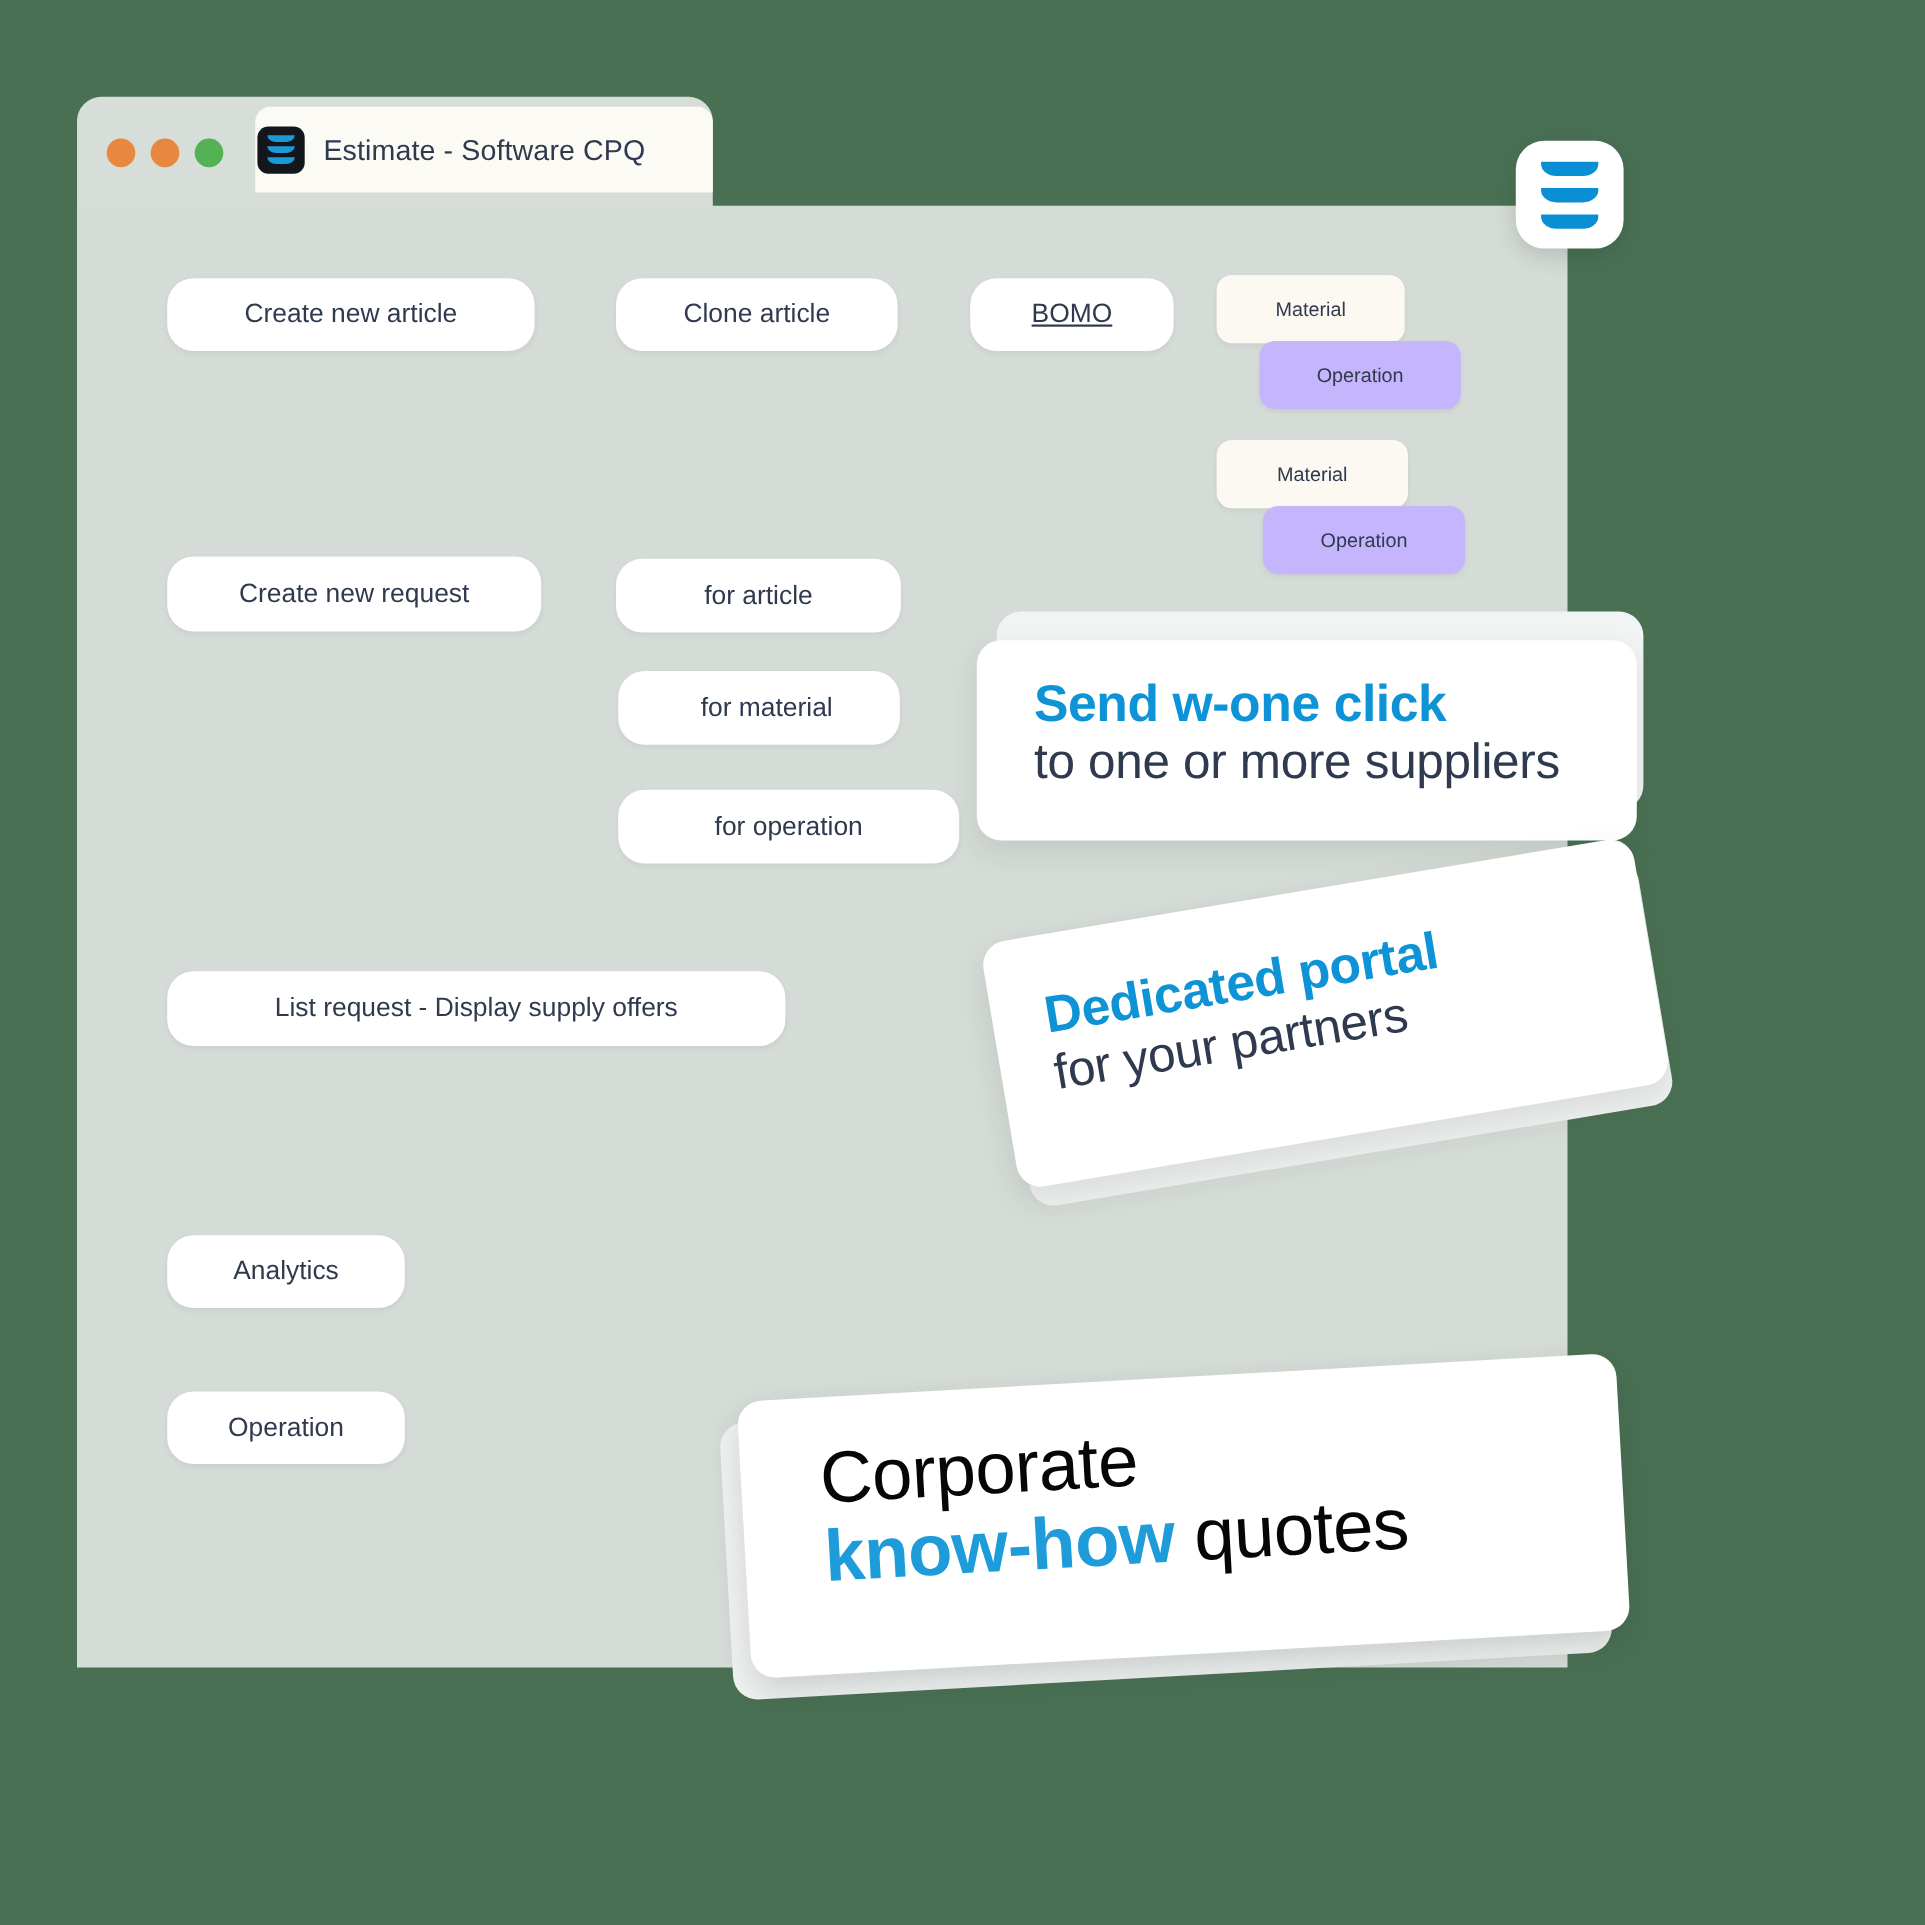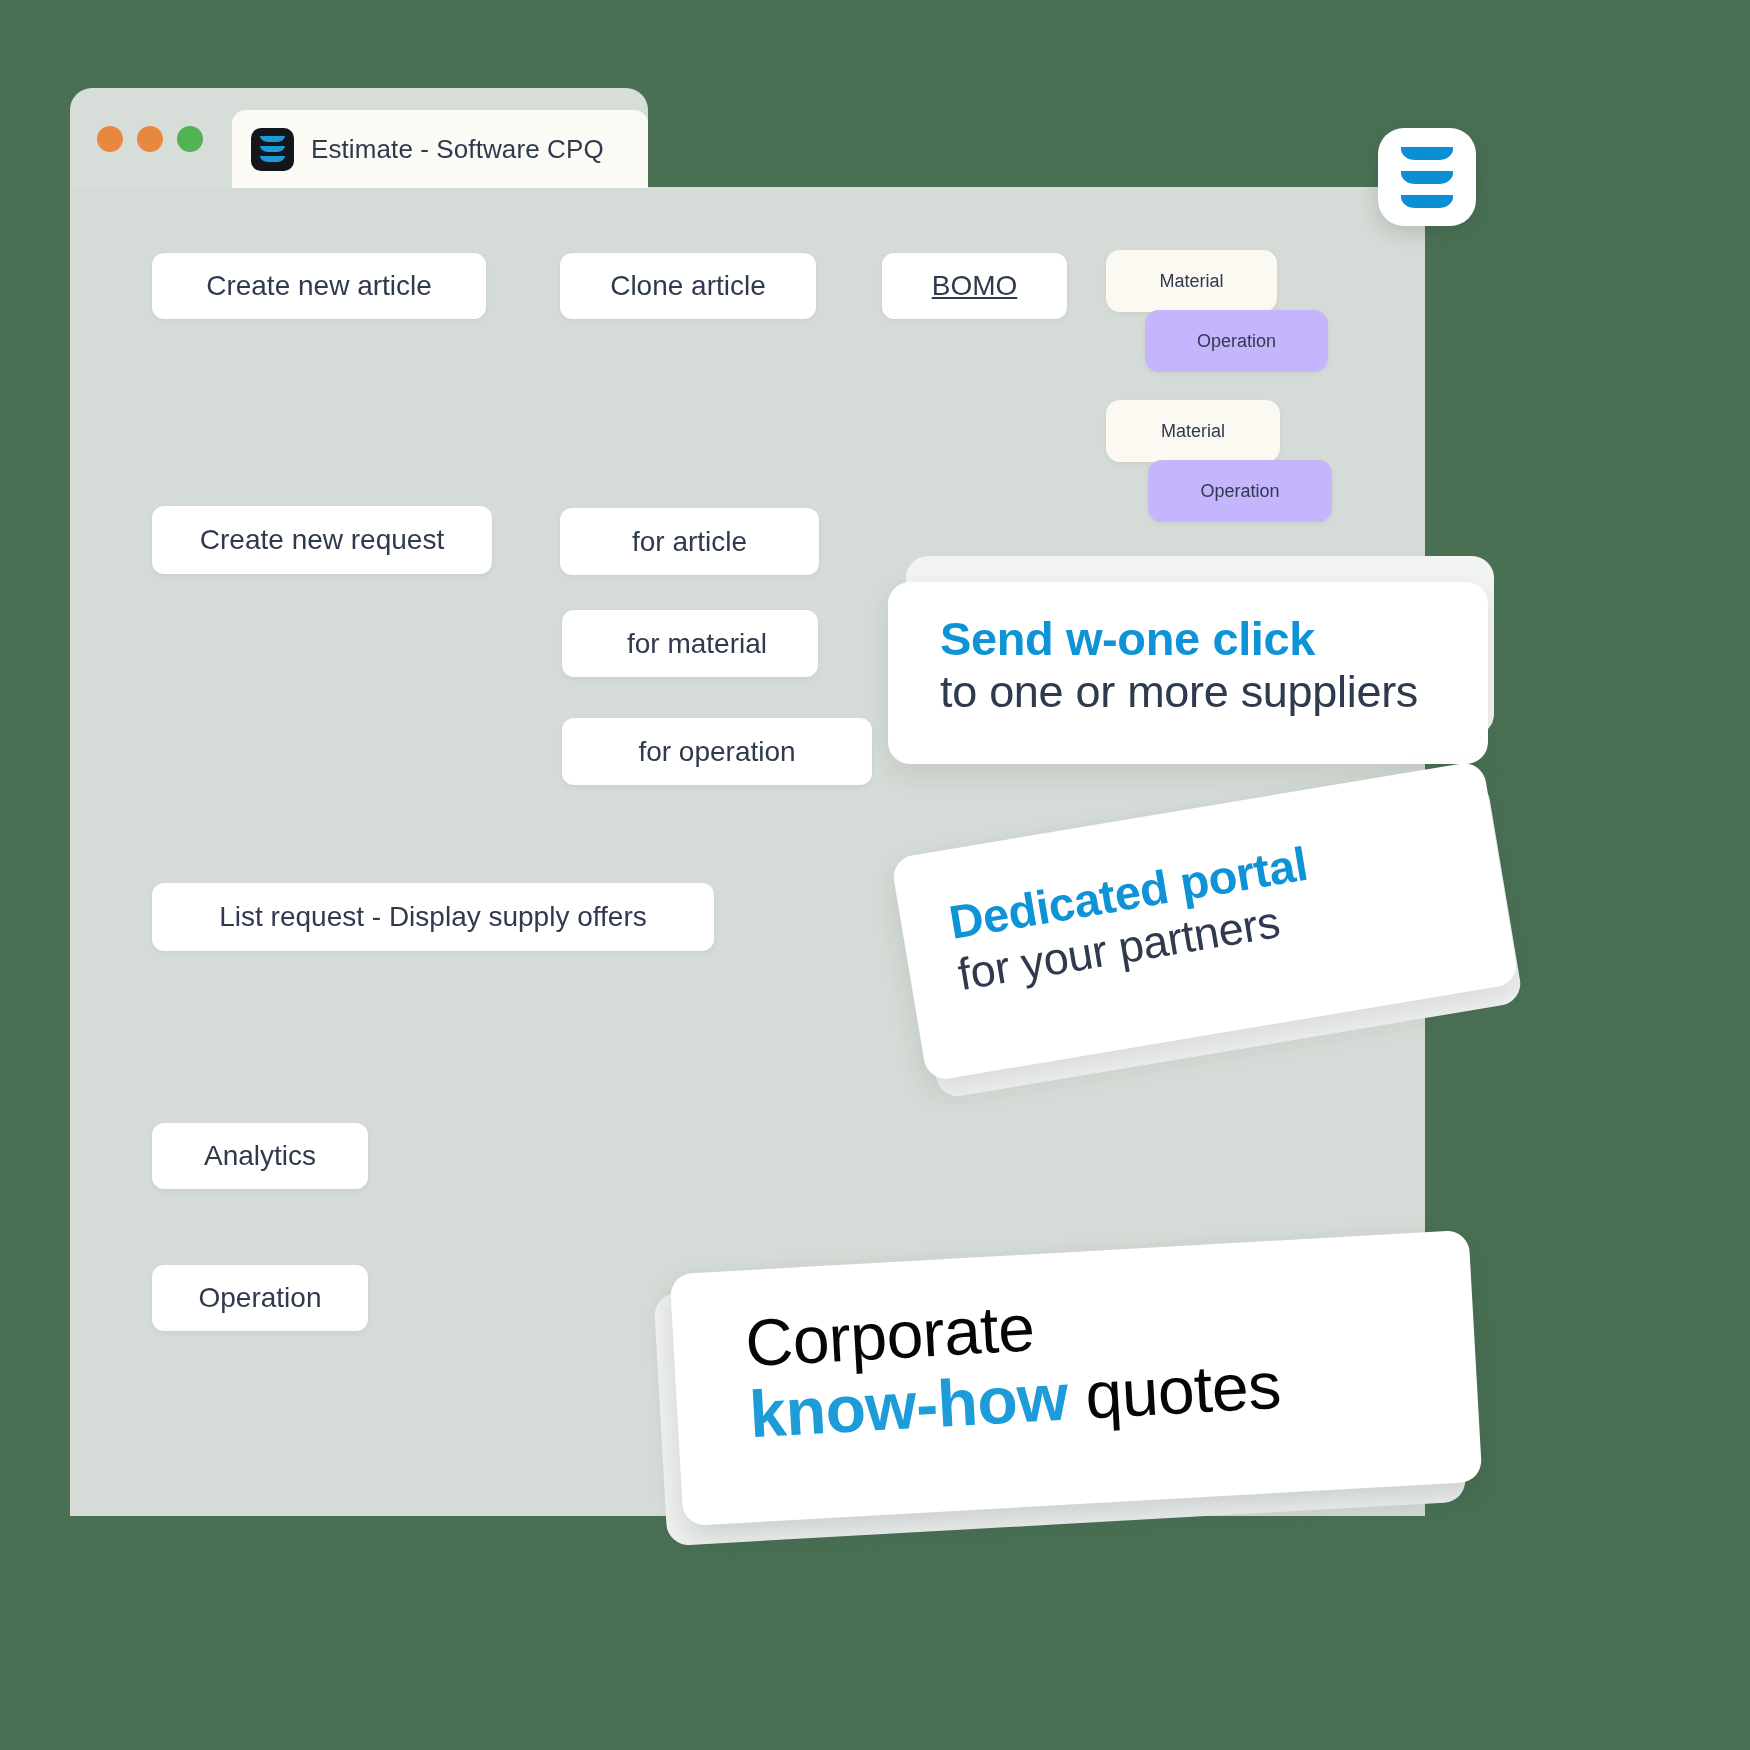--- a/index.html
+++ b/index.html
@@ -31,27 +31,27 @@
     left: 27px; top: 38px;
     display: flex; gap: 14px;
   }
   .tl-dot { width: 26px; height: 26px; border-radius: 50%; }
   .tl-red   { background: #e8873e; }
   .tl-amber { background: #e8873e; }
   .tl-green { background: #52b254; }
 
   #browser-tab {
     position: absolute;
-    left: 162px; top: 22px;
+    left: 162px; top: 9px;
     width: 416px; height: 78px;
     background: #fbfaf5;
     border-radius: 14px 14px 0 0;
     display: flex;
     align-items: center;
-    padding-left: 19px;
+    padding-left: 2px;
     z-index: 4;
   }
   #tab-favicon {
     width: 43px; height: 43px;
     background: #13171c;
     border-radius: 10px;
     display: flex;
     flex-direction: column;
     align-items: center;
     justify-content: center;
@@ -101,26 +101,26 @@
     display: block;
     width: 52px; height: 13px;
     background: #0b8fd4;
     border-radius: 0 0 14px 14px / 0 0 11px 11px;
   }
 
   
   .pill {
     position: absolute;
     background: #ffffff;
-    border-radius: 12px;
+    border-radius: 24px;
     display: flex;
     align-items: center;
     justify-content: center;
     color: #2f3a4f;
-    font-size: 28px;
+    font-size: 24px;
     white-space: nowrap;
     padding: 0 26px;
     box-shadow: 0 2px 5px rgba(60,80,70,.07);
     z-index: 5;
   }
   .pill.cream { background: #fbf9f1; }
   .pill.frost { background: #c4b5fd; }
   .pill.small { font-size: 18px; border-radius: 14px; }
 
   

